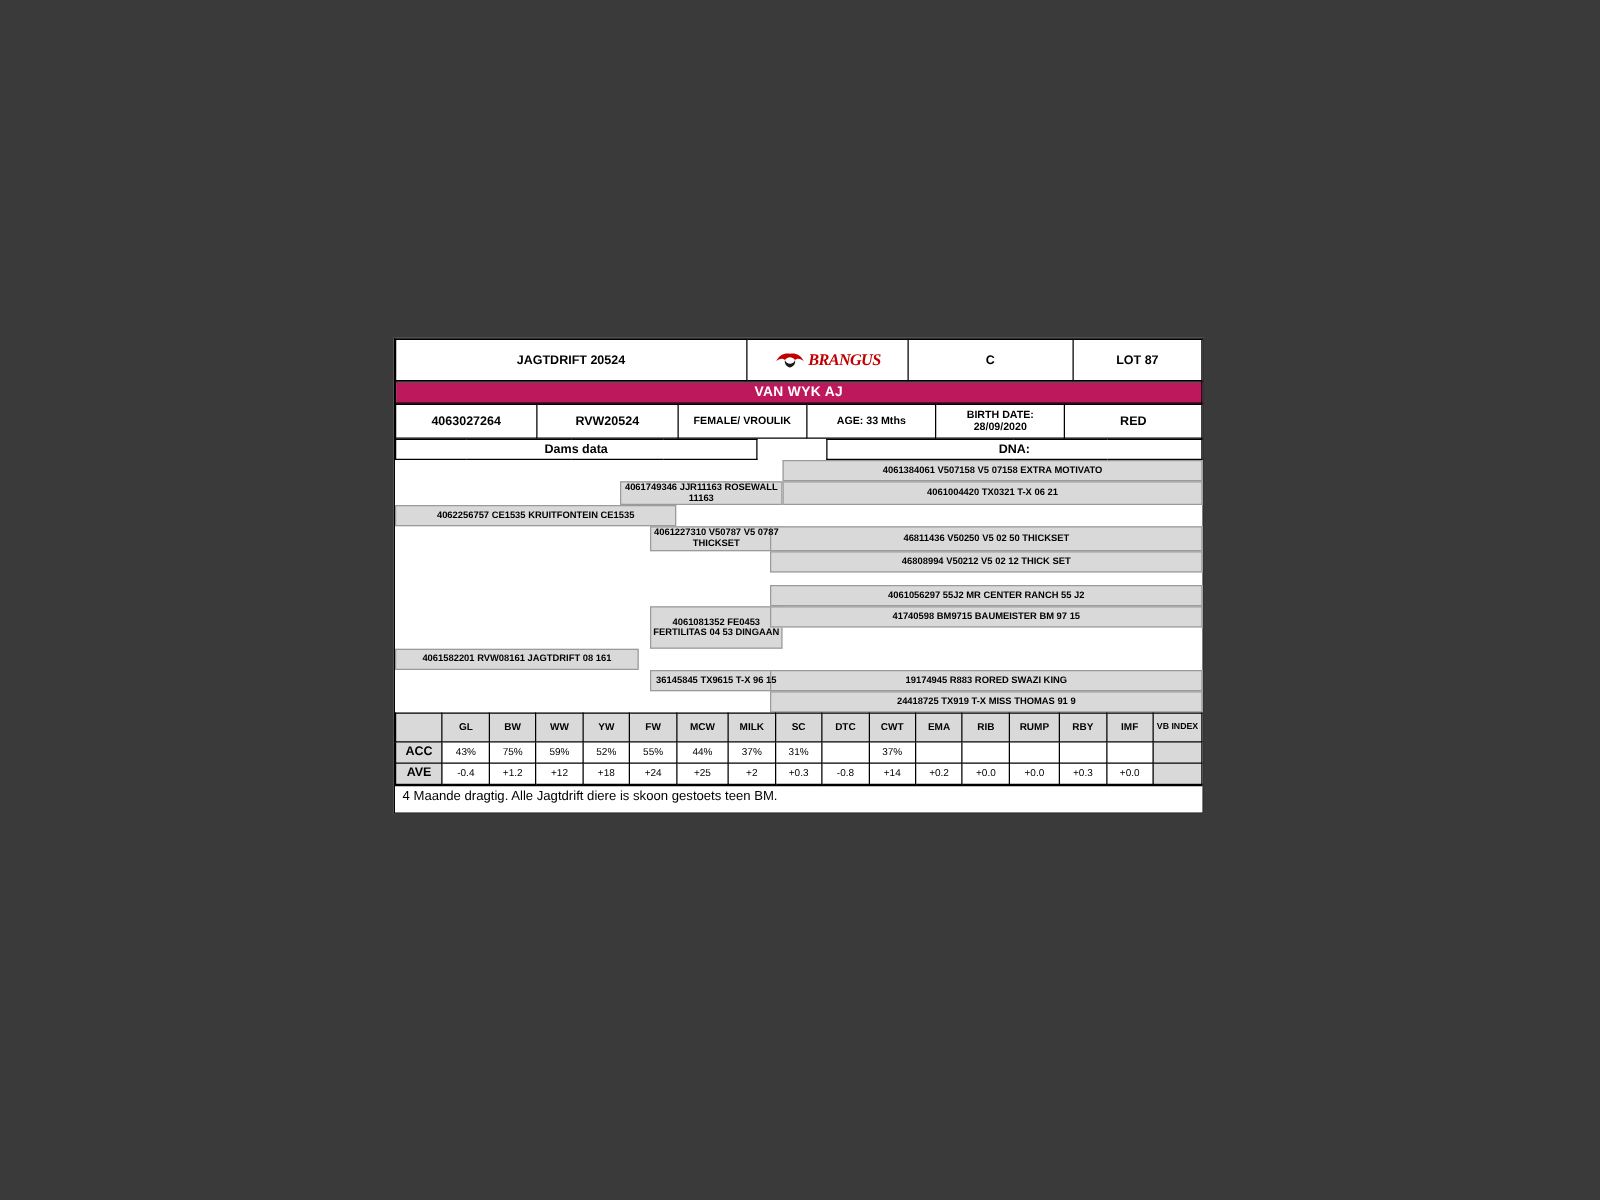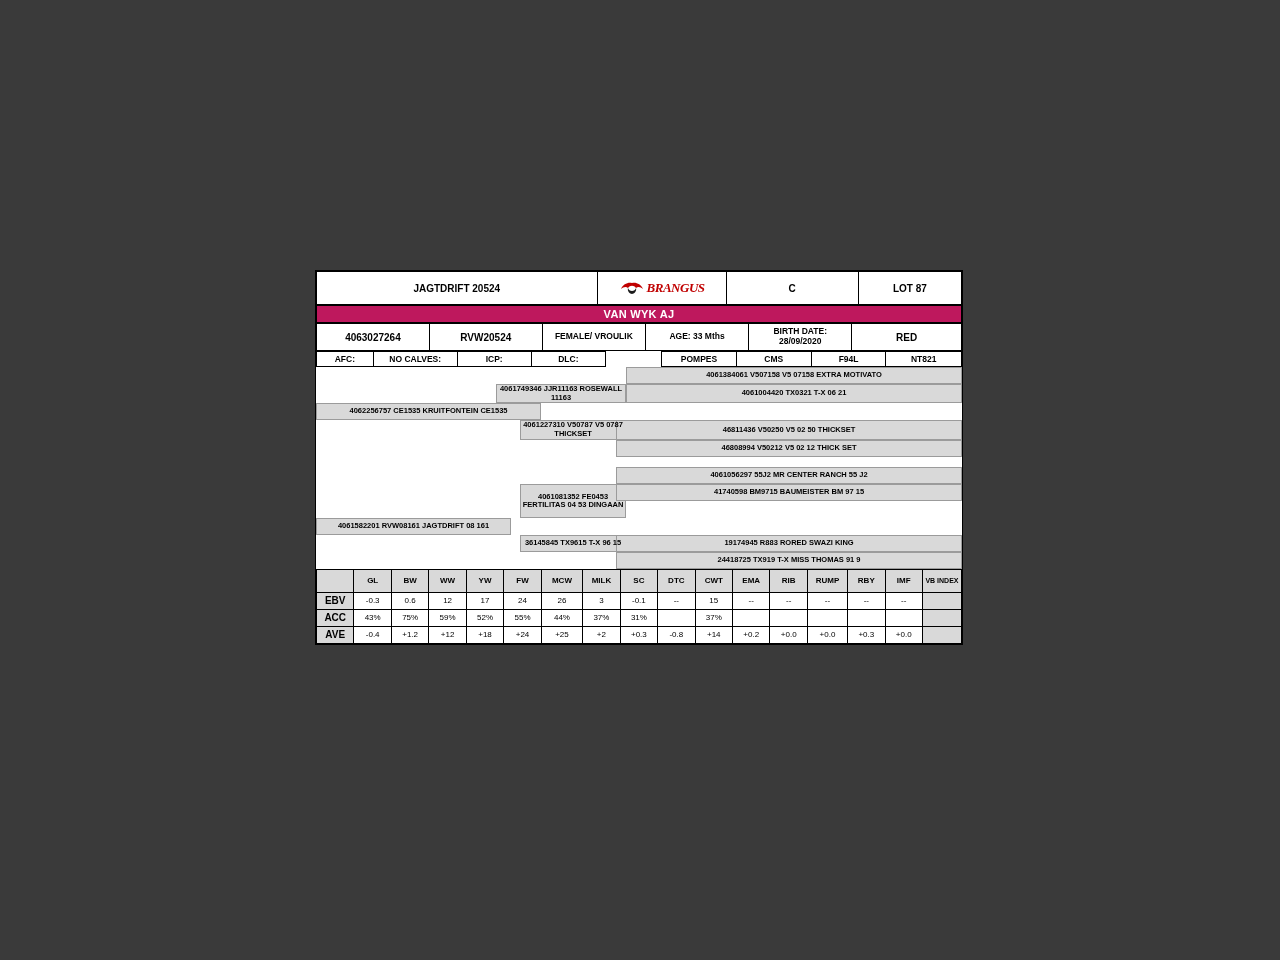--- a/index.html
+++ b/index.html
@@ -160,30 +160,24 @@
         <col style="width:13%">
         <col style="width:11.5%">
         <col style="width:11.5%">
       <col style="width:8.7%">
       <col style="width:11.6%">
         <col style="width:11.6%">
         <col style="width:11.6%">
         <col style="width:11.7%">
     </colgroup>
     <tbody>
-    <tr class="sub-row">
-      <td>AFC:</td>
-      <td>NO CALVES:</td>
-      <td>ICP:</td>
-      <td>DLC:</td>
+        <tr class="sect-row">
+      <td colspan="4">Dams data</td>
       <td class="nb"></td>
-      <td>POMPES</td>
-      <td>CMS</td>
-      <td>F94L</td>
-      <td>NT821</td>
+      <td colspan="4">DNA:</td>
     </tr>
   </tbody>
     </table>
 
   <table class="ped">
     <colgroup>
       <col style="width:24%">
         <col style="width:24%">
         <col style="width:52%">
     </colgroup>
@@ -311,39 +305,20 @@
       <td class="colhead">DTC</td>
       <td class="colhead">CWT</td>
       <td class="colhead">EMA</td>
       <td class="colhead">RIB</td>
       <td class="colhead">RUMP</td>
       <td class="colhead">RBY</td>
       <td class="colhead">IMF</td>
       <td class="colhead vbindex">VB INDEX</td>
     </tr>
 
-    <tr>
-      <td class="rowhead">EBV</td>
-      <td>-0.3</td>
-      <td>0.6</td>
-      <td>12</td>
-      <td>17</td>
-      <td>24</td>
-      <td>26</td>
-      <td>3</td>
-      <td>-0.1</td>
-      <td>--</td>
-      <td>15</td>
-      <td>--</td>
-      <td>--</td>
-      <td>--</td>
-      <td>--</td>
-      <td>--</td>
-      <td class="blank"></td>
-    </tr>
 
     <tr>
       <td class="rowhead">ACC</td>
       <td>43%</td>
       <td>75%</td>
       <td>59%</td>
       <td>52%</td>
       <td>55%</td>
       <td>44%</td>
       <td>37%</td>
@@ -373,14 +348,15 @@
       <td>+0.2</td>
       <td>+0.0</td>
       <td>+0.0</td>
       <td>+0.3</td>
       <td>+0.0</td>
       <td class="blank"></td>
     </tr>
   </tbody>
     </table>
 
+  <div class="note">4 Maande dragtig. Alle Jagtdrift diere is skoon gestoets teen BM.</div>
 
 </div>
 
 </body></html>

